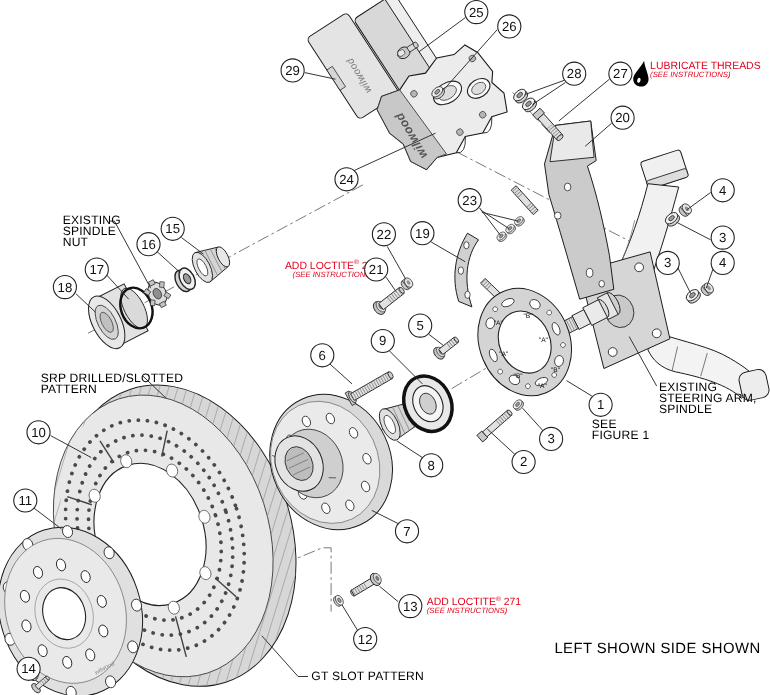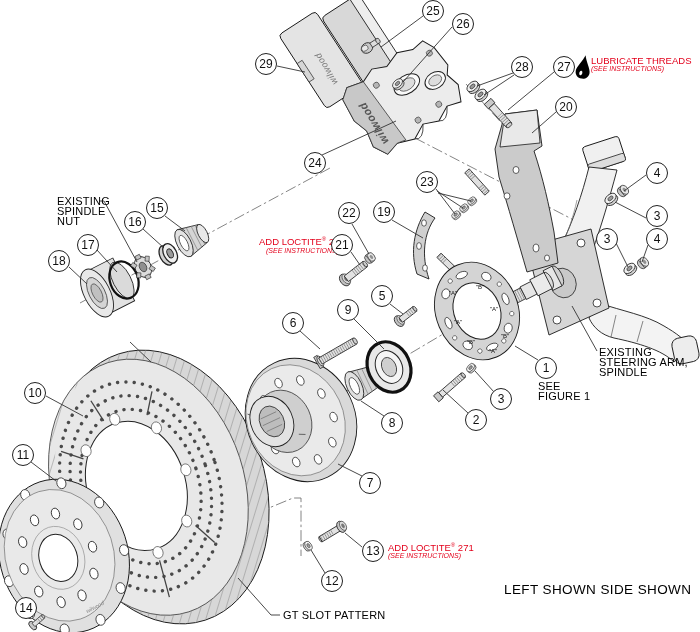--- a/index.html
+++ b/index.html
@@ -468,20 +468,22 @@
 <div class="callout" style="left:465px;top:409px">2</div>
 <div class="callout" style="left:381px;top:412px">8</div>
 <div class="callout" style="left:359px;top:472px">7</div>
 <div class="callout" style="left:362px;top:540px">13</div>
 <div class="callout" style="left:321px;top:570px">12</div>
 <div class="callout" style="left:15px;top:597px">14</div>
 
 <div class="lbl" style="left:57px;top:196px">EXISTING
 SPINDLE
 NUT</div>
+<div class="lbl" style="left:37px;top:339px">SRP DRILLED/SLOTTED
+PATTERN</div>
 <div class="lbl" style="left:599px;top:347px">EXISTING
 STEERING ARM,
 SPINDLE</div>
 <div class="lbl" style="left:538px;top:381px">SEE
 FIGURE 1</div>
 <div class="lbl" style="left:283px;top:610px">GT SLOT PATTERN</div>
 <div class="lbl big" style="left:504px;top:585px">LEFT SHOWN SIDE SHOWN</div>
 
 <div class="red-title" style="left:591px;top:55px">LUBRICATE THREADS</div>
 <div class="red-sub" style="left:591px;top:65px">(SEE INSTRUCTIONS)</div>

